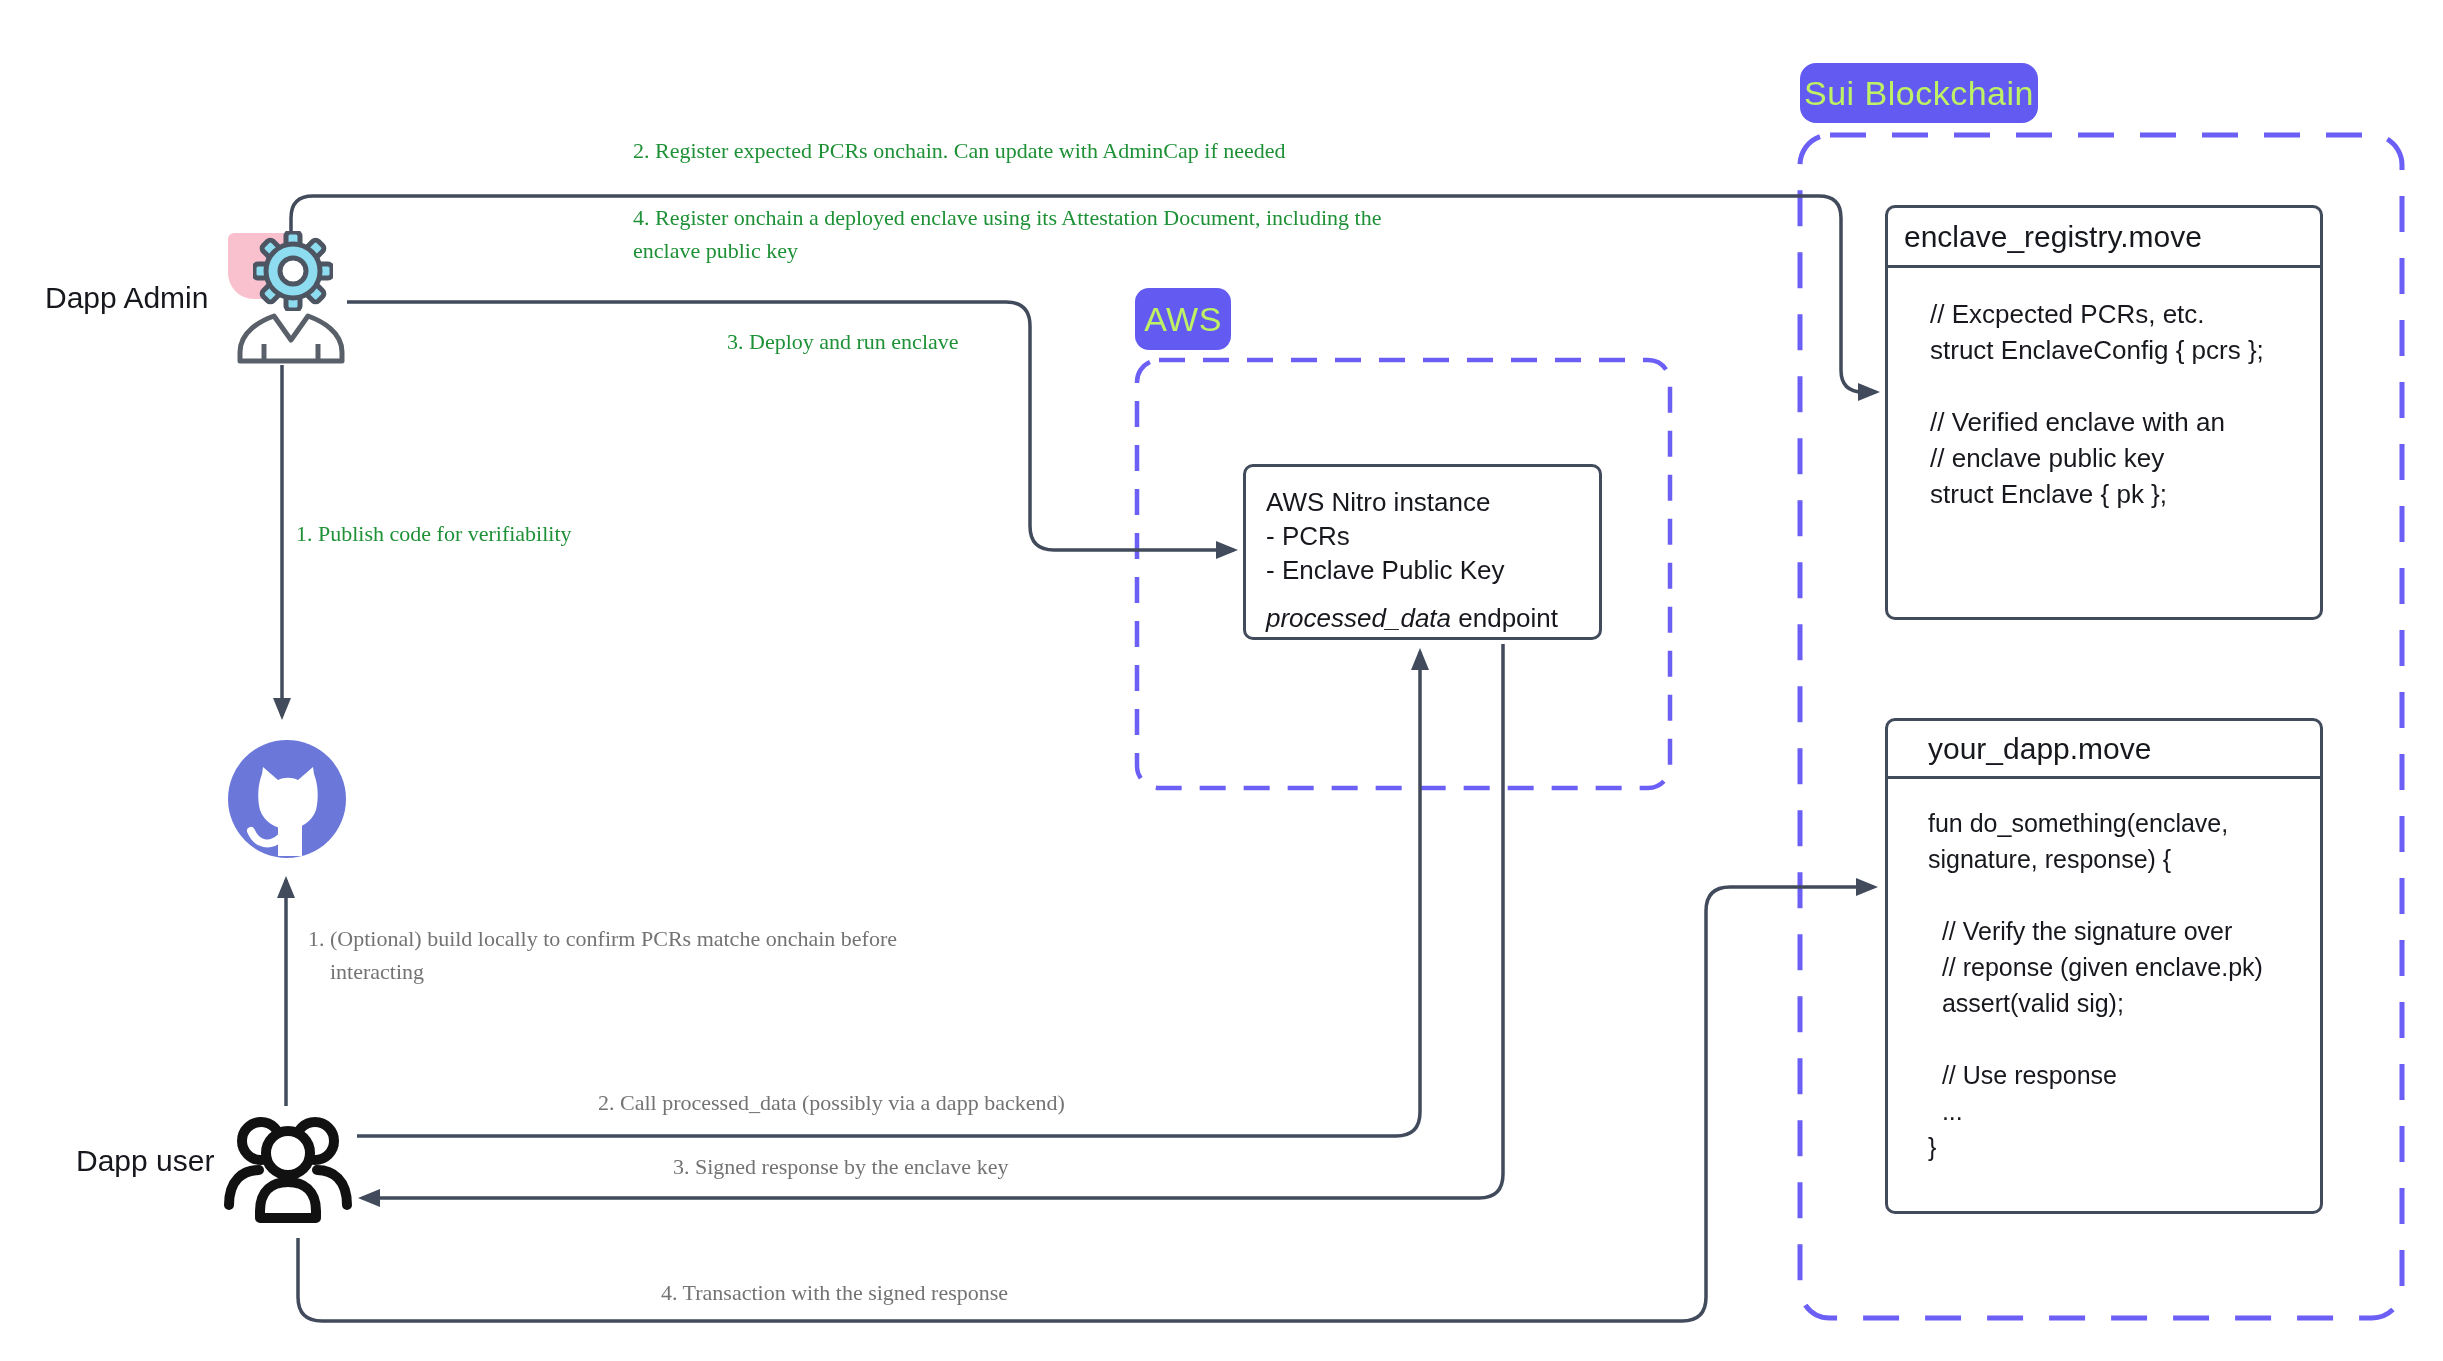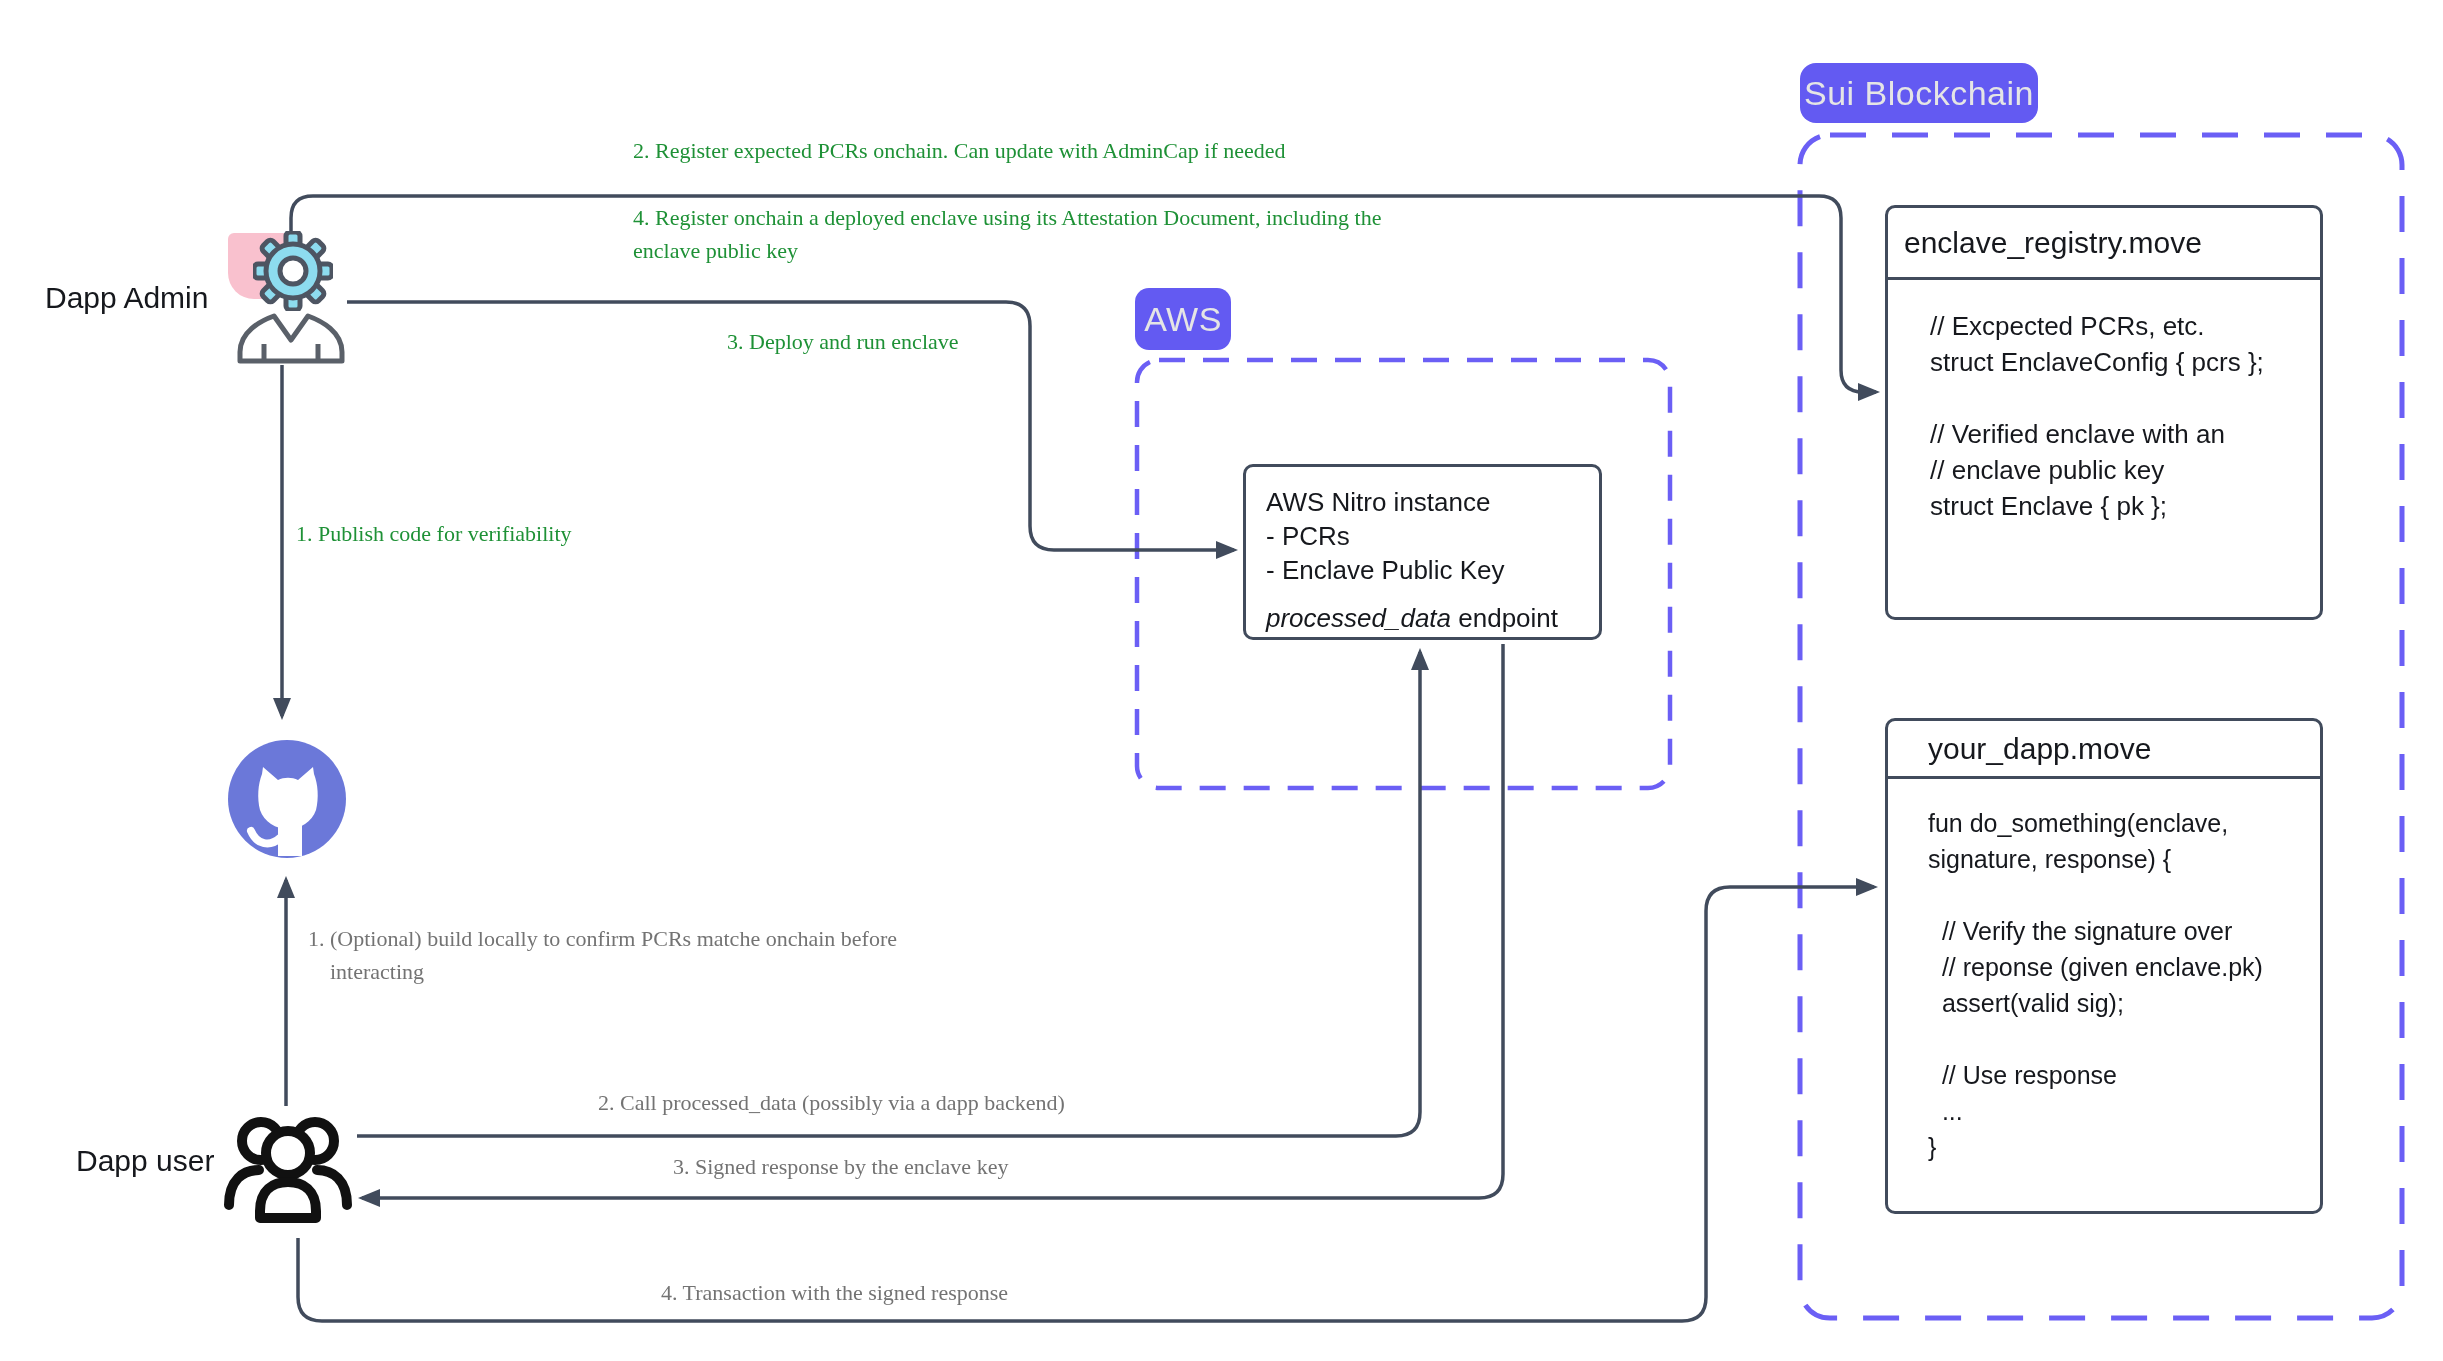--- a/index.html
+++ b/index.html
@@ -15,21 +15,21 @@
   html,body{margin:0;padding:0;background:#fff;}
   #canvas{
     position:relative;width:2443px;height:1361px;background:#ffffff;overflow:hidden;
     font-family:"Liberation Sans",sans-serif;color:var(--text);
   }
   .abs{position:absolute;}
   svg.overlay{position:absolute;left:0;top:0;width:2443px;height:1361px;}
   .conn{fill:none;stroke:var(--line);stroke-width:3.5;}
   .dashbox{fill:none;stroke:var(--dash-purple);}
   .badge{
-    position:absolute;background:var(--badge-purple);color:#e5e5e5;border-radius:14px;
+    position:absolute;background:var(--badge-purple);color:#bef264;border-radius:14px;
     display:flex;align-items:center;justify-content:center;font-size:34px;font-weight:500;
     letter-spacing:.5px;
     text-align:right;
   }
   .node{
     position:absolute;background:#fff;border:3px solid var(--line);border-radius:10px;
   }
   .node .title{
     border-bottom:3px solid var(--line);display:flex;align-items:center;
     font-size:30px;padding-left:40px;box-sizing:border-box;
@@ -131,21 +131,21 @@
   <div class="badge" style="left:1800px;top:63px;width:238px;height:60px;border-radius:16px;">Sui Blockchain</div>
 
   <div class="node" style="left:1243px;top:464px;width:359px;height:176px;box-sizing:border-box;">
     <div class="nitro-lines">AWS Nitro instance
 - PCRs
 - Enclave Public Key</div>
     <div class="nitro-endpoint"><i>processed_data</i><span> endpoint</span></div>
   </div>
 
   <div class="node" style="left:1885px;top:205px;width:438px;height:415px;box-sizing:border-box;">
-    <div class="title" style="height:72px;padding-left:16px;">enclave_registry.move</div>
+    <div class="title" style="height:60px;padding-left:16px;">enclave_registry.move</div>
     <div class="code enclave-code">// Excpected PCRs, etc.
 struct EnclaveConfig { pcrs };
 
 // Verified enclave with an
 // enclave public key
 struct Enclave { pk };</div>
   </div>
 
   <div class="node" style="left:1885px;top:718px;width:438px;height:496px;box-sizing:border-box;">
     <div class="title" style="height:58px;">your_dapp.move</div>

